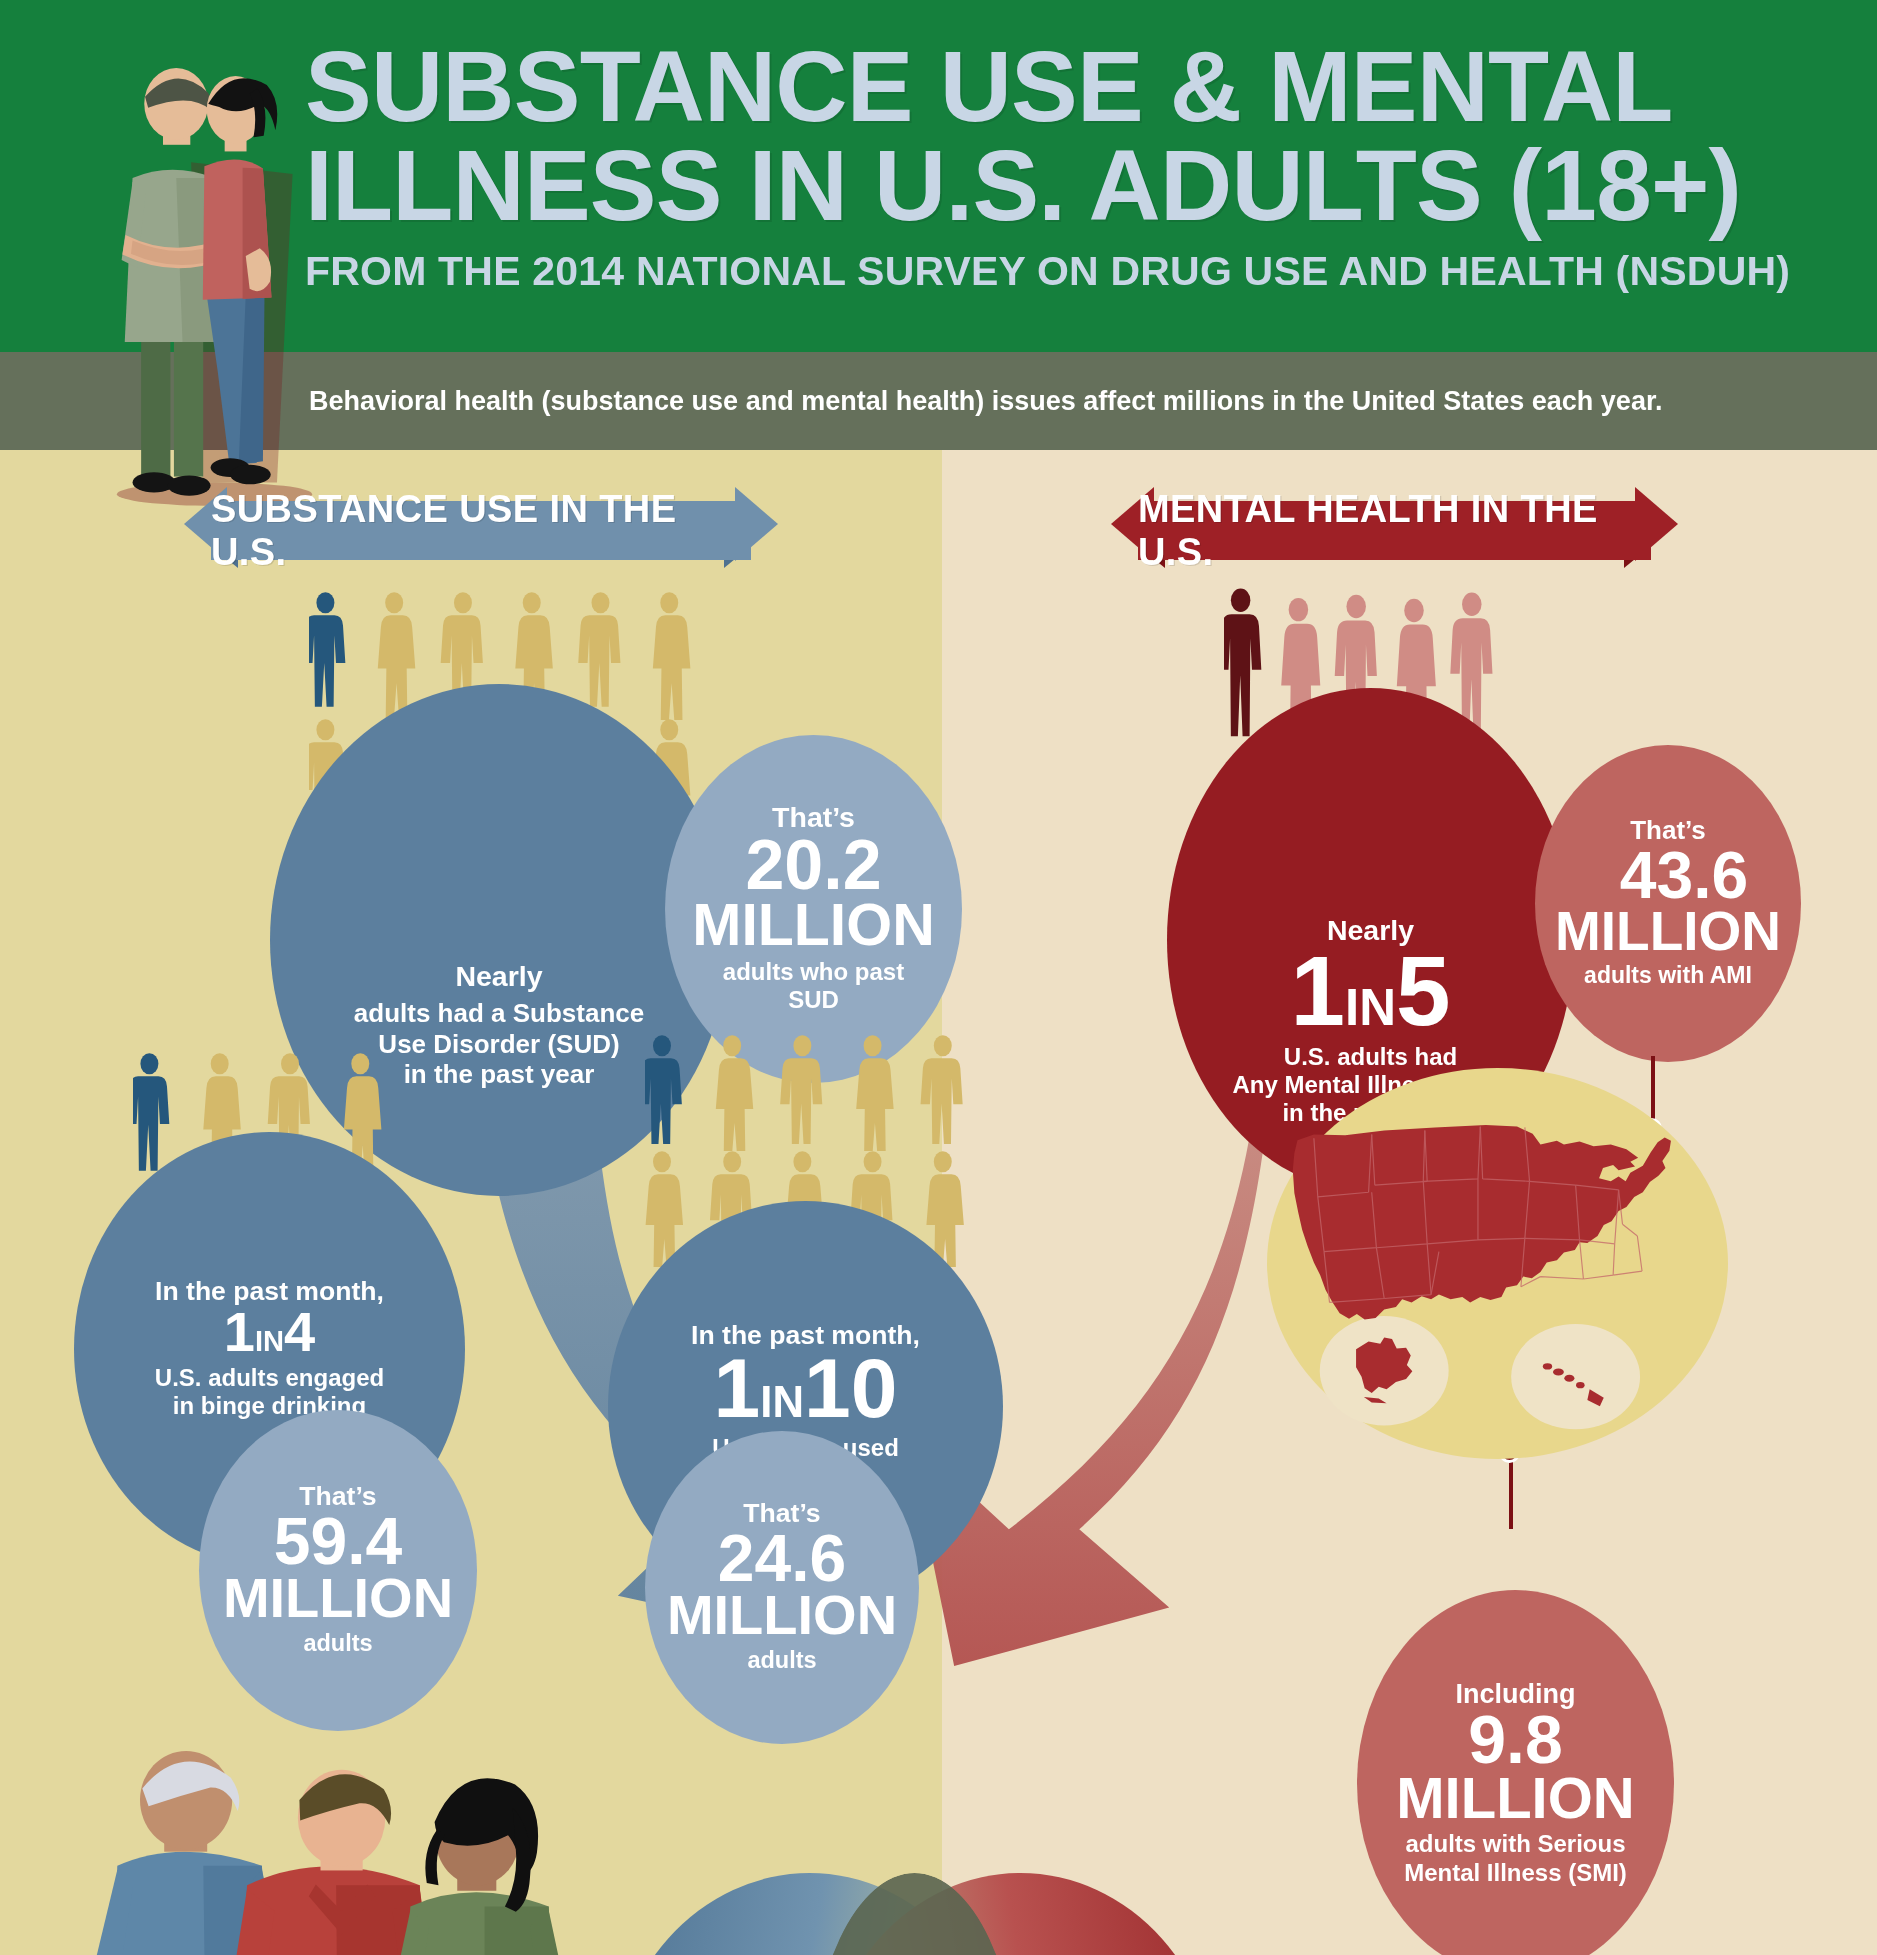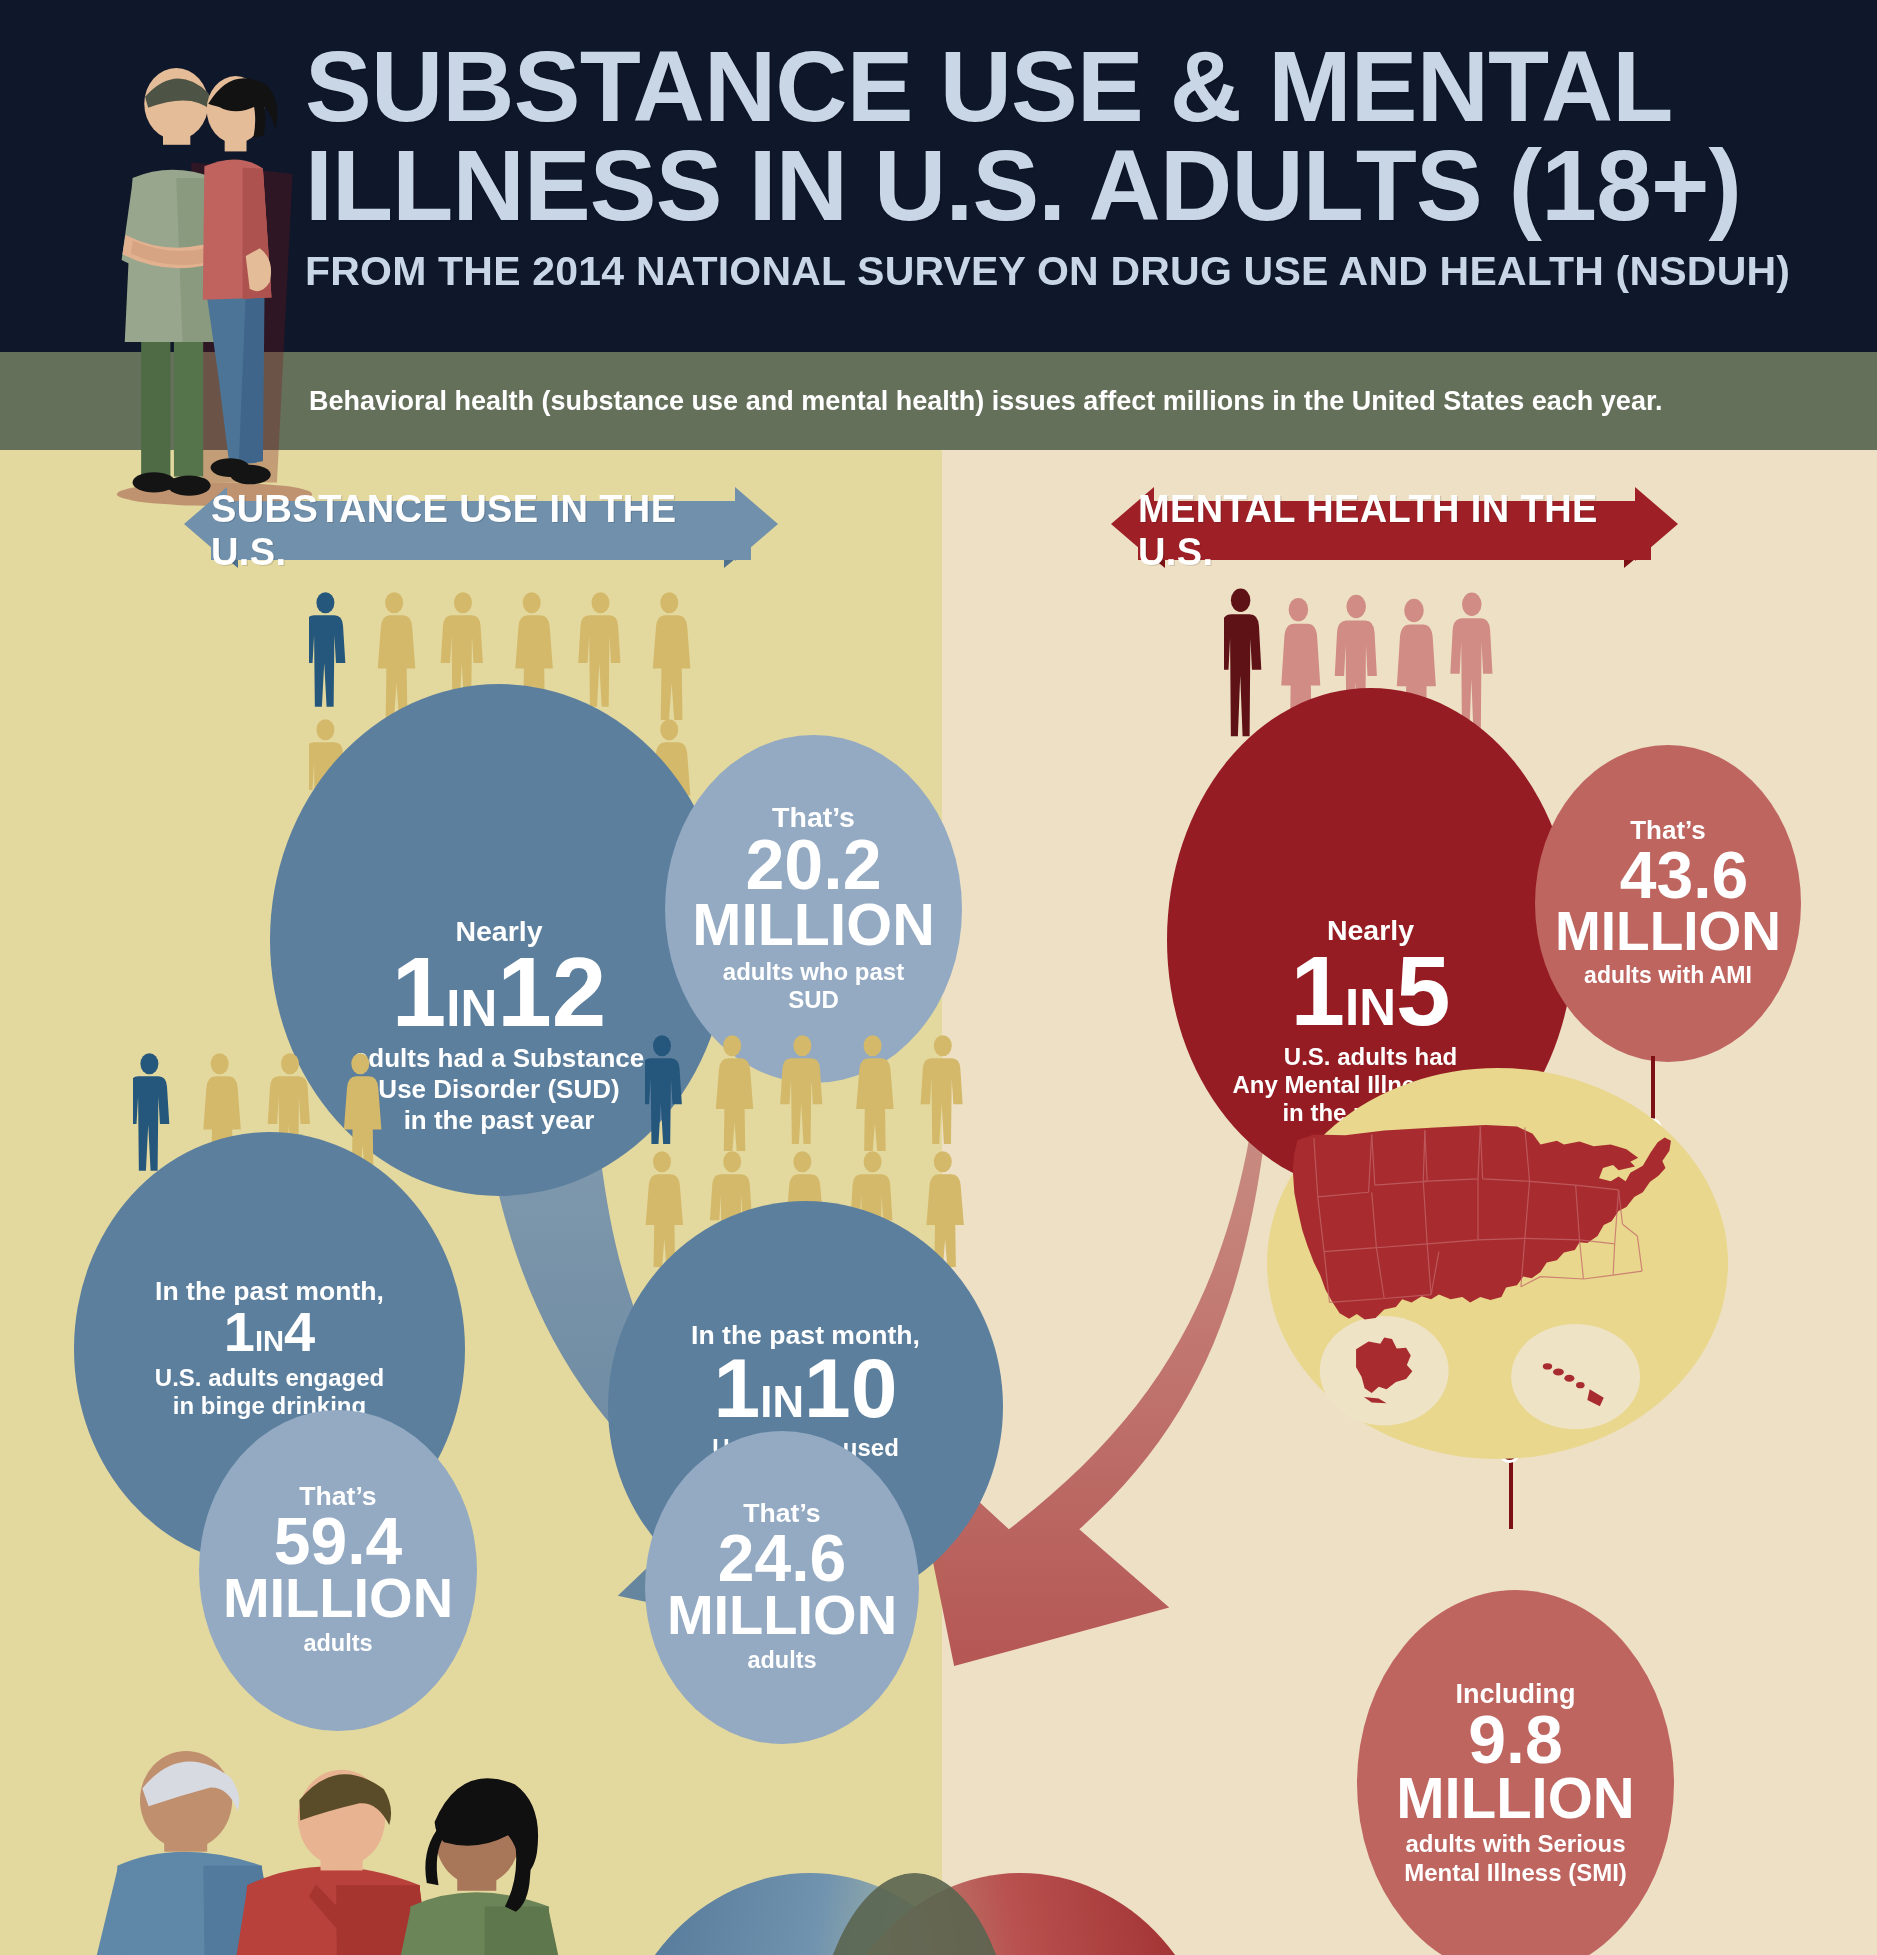--- a/index.html
+++ b/index.html
@@ -10,21 +10,21 @@
     background:#F7F4DC;
   }
 
   
   .bg-left  { position:absolute; left:0;    top:450px; width:942px; height:1584px; background:#E3D89E; }
   .bg-right { position:absolute; left:942px; top:450px; width:935px; height:1584px; background:#EEE0C5; }
 
   
   .header {
     position:absolute; left:0; top:0; width:1877px; height:352px;
-    background:#0f172a;
+    background:#15803d;
   }
   .header-inner { position:absolute; left:305px; top:37px; width:1533px; }
   .title {
     color:#C8D6E5; font-weight:bold; font-size:100px; line-height:0.99;
     letter-spacing:-0.8px; text-shadow:2px 2px 0 rgba(0,0,0,0.10);
   }
   .subtitle {
     margin-top:13.3px; color:#C8D6E5; font-weight:bold; font-size:41px;
     letter-spacing:0.2px;
   }
@@ -261,23 +261,20 @@
       </g>
     <g transform="translate(880,0)">
         <ellipse cx="42" cy="30" rx="23" ry="27"></ellipse>
         <path d="M20,62 h44 q22,0 24,30 l8,106 h-22 l2,148 h-20 l-8,-110 l-8,110 h-20 l2,-148 h-22 l8,-106 q2,-30 24,-30 Z"></path>
       </g>
   </g>
 </svg>
 
 <div class="bubble c-bluedark" style="left:270px; top:684px; width:458px; height:512px;">
   <div class="bub-lead" style="margin-top:172px;">Nearly</div>
-  <div class="bub-big" style="font-size:98px;">
-    <span>1</span><span class="in-word">IN</span><span>12</span>
-  </div>
   <div class="bub-body" style="white-space:pre-line;">adults had a Substance
 Use Disorder (SUD)
 in the past year</div>
 </div>
 
 <div class="bubble c-bluelight" style="left:665px; top:735px; width:297px; height:348px;">
   <div class="bub-lead">That’s</div>
   <div class="bub-big" style="font-size:70px;">20.2</div>
   <div class="bub-big" style="font-size:59px;">MILLION</div>
   <div class="bub-body" style="white-space:pre-line; font-size:24px;">adults who past

